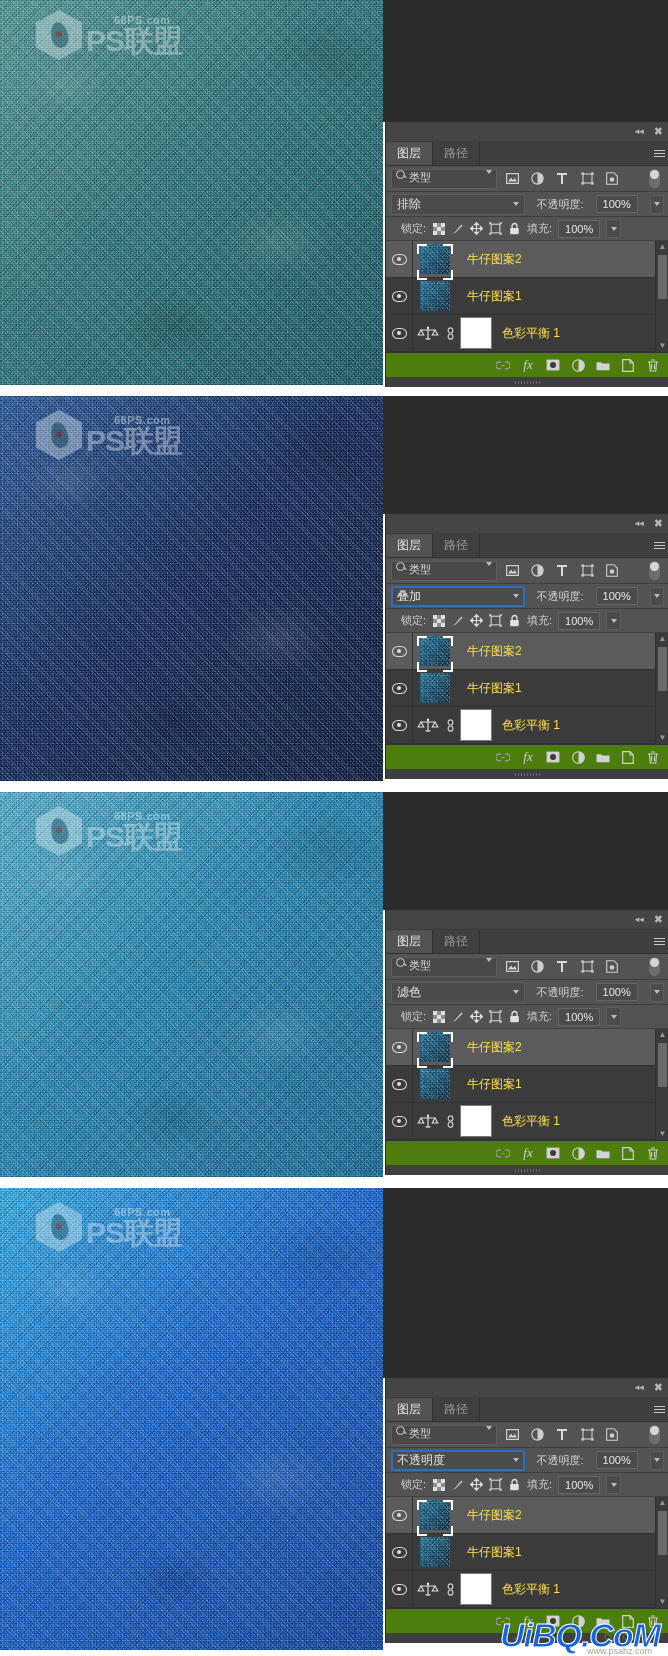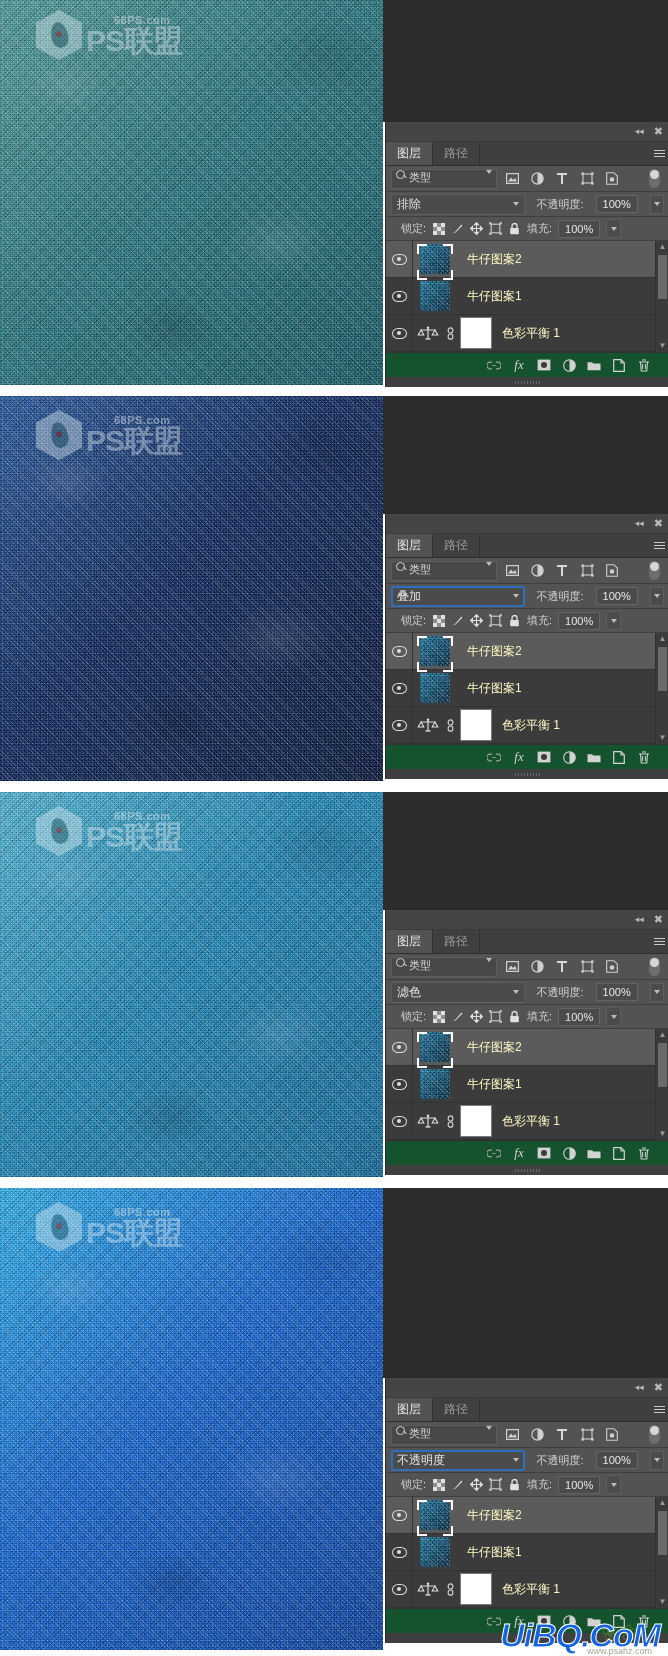--- a/index.html
+++ b/index.html
@@ -249,39 +249,39 @@
   .adj-ico{
     width:30px;display:flex;align-items:center;justify-content:center;
     color:#dedede;
   }
   .link-ico{width:14px;display:flex;align-items:center;justify-content:center;color:#cfcfcf;}
   .mask-thumb{
     width:30px;height:30px;background:#ffffff;border:1px solid #7a7a7a;
     margin-left:3px;
   }
   .layer-name{
-    margin-left:10px;font-size:12px;color:#fef9c3;white-space:nowrap;
+    margin-left:10px;font-size:12px;color:#fde047;white-space:nowrap;
   }
 
   .scroll-col{
     position:absolute;right:0;top:0;bottom:0;width:13px;
     background:#3b3b3b;border-left:1px solid #313131;
     display:flex;flex-direction:column;align-items:center;
     justify-content:space-between;padding:2px 0;
   }
   .s-arrow{font-size:8px;color:#9a9a9a;line-height:8px;}
   .s-thumb{
     position:absolute;top:14px;left:2px;width:9px;height:44px;
     background:#6a6a6a;border-radius:1px;
   }
 
   .panel-bottom{
-    height:24px;background:#14532d;
+    height:24px;background:#4d7c0f;
     display:flex;align-items:center;justify-content:flex-end;
-    gap:11px;padding-right:18px;
+    gap:11px;padding-right:9px;
     border-top:1px solid #323232;
   }
   .bico{color:#c6c6c6;display:flex;align-items:center;justify-content:center;width:14px;height:14px;}
   .panel-foot{
     height:10px;background:#3f3f3f;
     display:flex;align-items:center;justify-content:center;
   }
   .grip{width:26px;height:3px;
     background:repeating-linear-gradient(90deg,#6a6a6a 0 1px,rgba(0,0,0,0) 1px 3px);}
 

